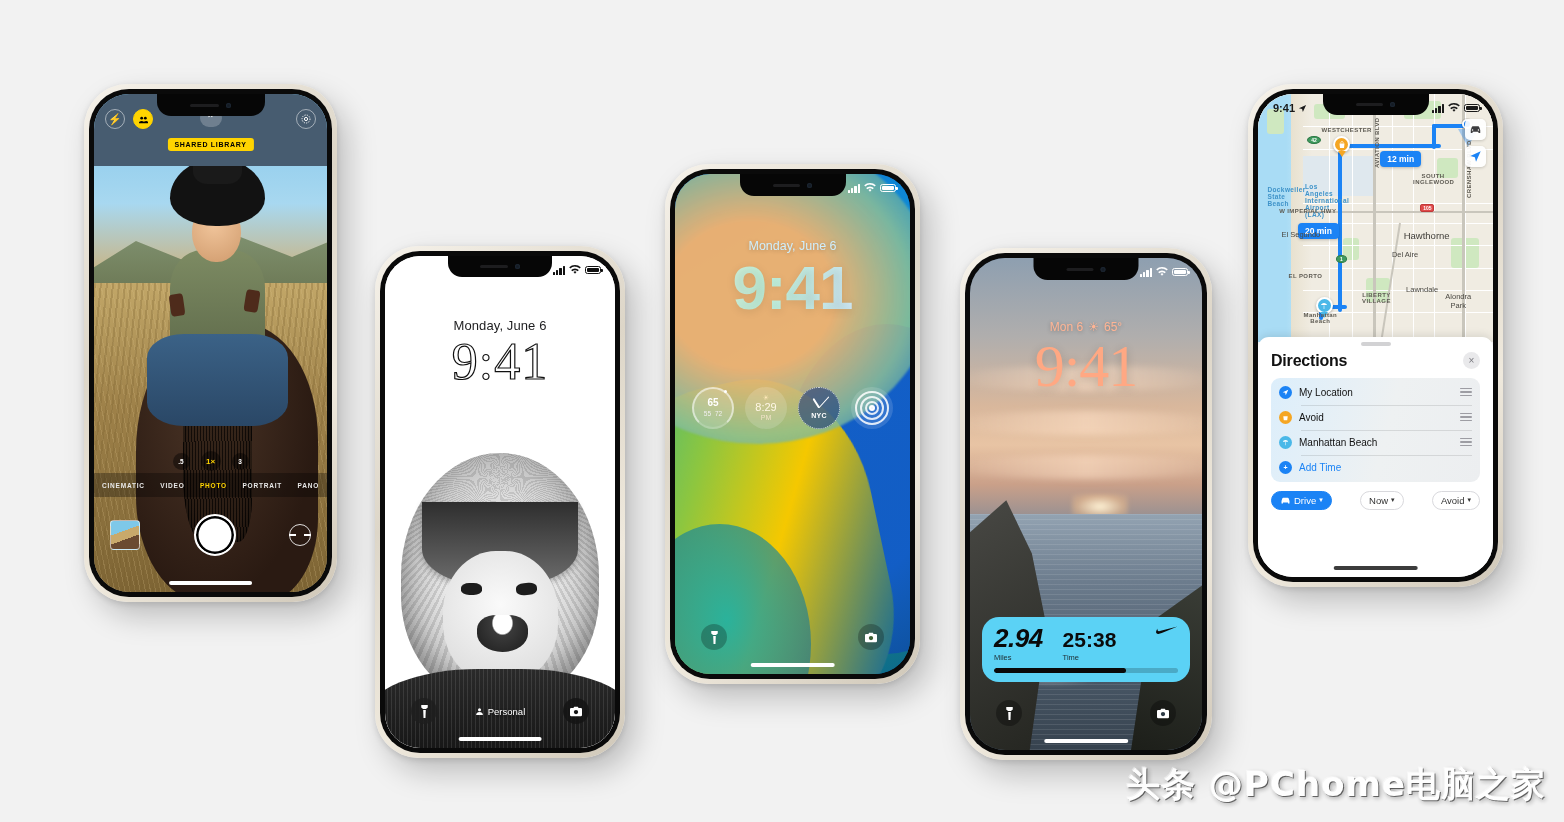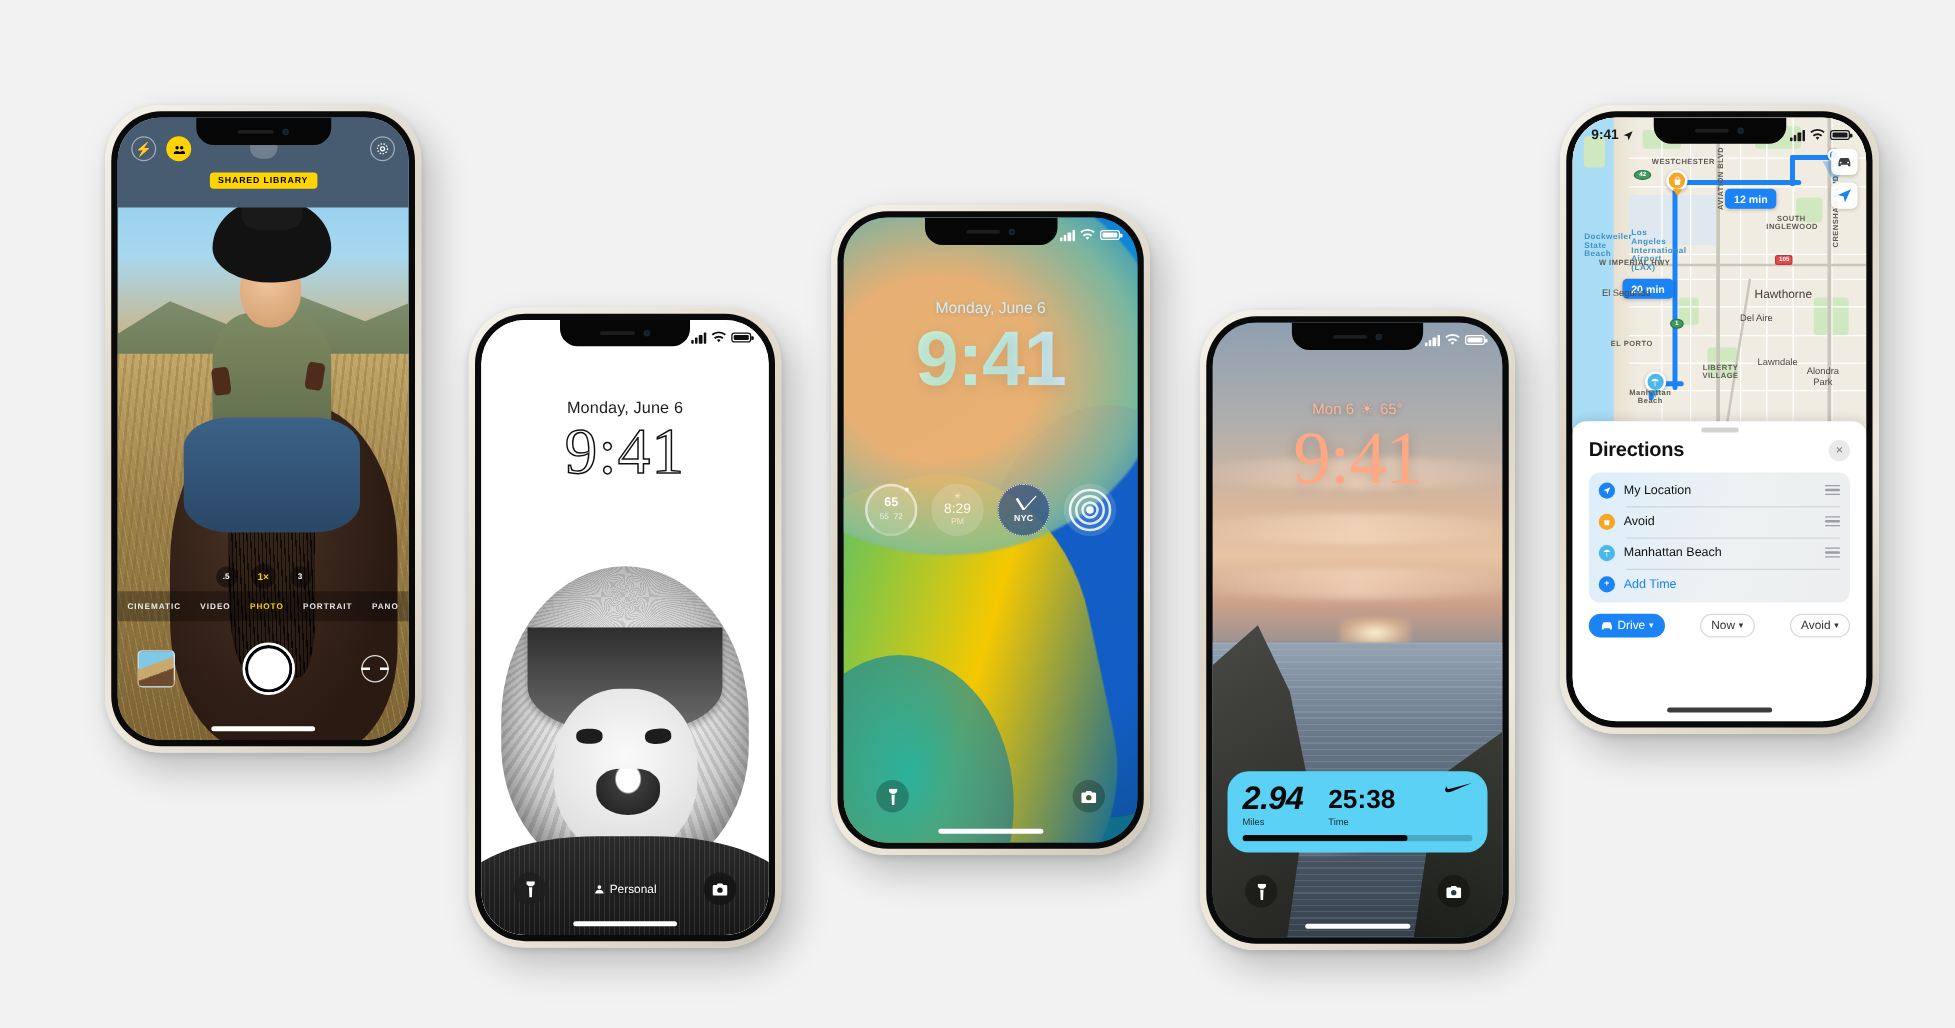--- a/index.html
+++ b/index.html
@@ -843,14 +843,15 @@
             </div>
           </div>
 
         </div>
 
         <div class="homebar" style="background:#1a1a1a;opacity:.85;"></div>
       </div>
     </div>
   </div>
 
+  <div class="watermark">头条 @PChome电脑之家</div>
 
 </div>
 
 </body></html>

